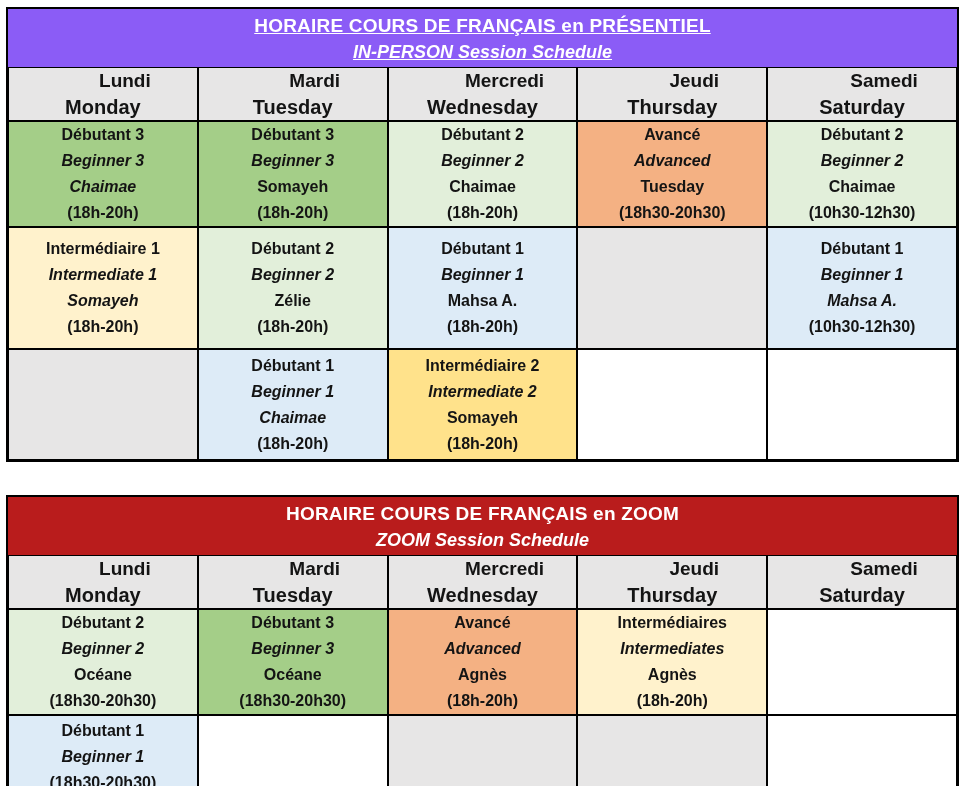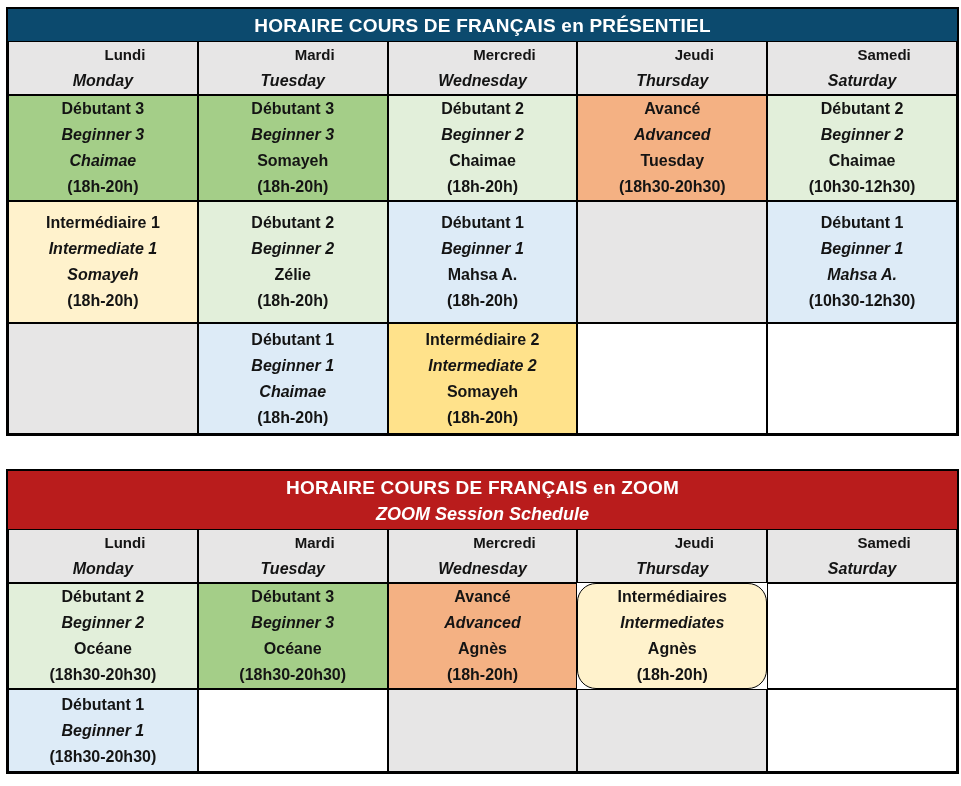--- a/index.html
+++ b/index.html
@@ -46,38 +46,39 @@
     box-sizing: border-box;
     display: flex;
     flex-direction: column;
     justify-content: center;
     align-items: center;
     text-align: center;
     overflow: hidden;
   }
   .day-row { height: 54px; }
   .day-cell { background: #E7E6E6; }
-  .day-fr { font-weight: bold; font-size: 15px; line-height: 26px; margin-left: 44px; }
-  .day-en { font-weight: bold; font-style: italic; font-size: 16px; line-height: 26px; }
+  .day-fr { font-weight: bold; font-size: 19px; line-height: 26px; margin-left: 44px; }
+  .day-en { font-weight: bold; font-size: 20px; line-height: 26px; }
   .data-cell { font-size: 16px; text-align: right; }
   .data-cell > div { line-height: 26px; }
   .l-fr      { font-weight: bold; }
   .l-en      { font-weight: bold; font-style: italic; }
   .l-teacher { font-weight: bold; }
   .l-teacher.it { font-style: italic; }
   .l-time    { font-weight: bold; }
 </style>
 </head>
 <body>
 
 <div class="page">
 
   <section class="sched">
-    <div class="t-head" style="background: #0c4a6e;">
+    <div class="t-head" style="background: #8b5cf6; text-decoration: underline;">
       <div class="t-title">HORAIRE COURS DE FRANÇAIS en PRÉSENTIEL</div>
+      <div class="t-sub">IN-PERSON Session Schedule</div>
     </div>
     <div class="grid">
         <div class="row day-row">
           <div class="cell day-cell">
             <div class="day-fr">Lundi</div>
             <div class="day-en">Monday</div>
           </div>
           <div class="cell day-cell">
             <div class="day-fr">Mardi</div>
             <div class="day-en">Tuesday</div>
@@ -214,21 +215,21 @@
             <div class="l-en">Beginner 3</div>
             <div class="l-teacher">Océane</div>
             <div class="l-time">(18h30-20h30)</div>
           </div>
           <div class="cell data-cell" style="background: rgb(244, 177, 131);">
             <div class="l-fr">Avancé</div>
             <div class="l-en">Advanced</div>
             <div class="l-teacher">Agnès</div>
             <div class="l-time">(18h-20h)</div>
           </div>
-          <div class="cell data-cell" style="background: rgb(255, 242, 204); border-radius: 19px;">
+          <div class="cell data-cell" style="background: rgb(255, 242, 204);">
             <div class="l-fr">Intermédiaires</div>
             <div class="l-en">Intermediates</div>
             <div class="l-teacher">Agnès</div>
             <div class="l-time">(18h-20h)</div>
           </div>
           <div class="cell data-cell" style="background: rgb(255, 255, 255);"></div>
         </div>
         <div class="row" style="height: 83px;">
           <div class="cell data-cell" style="background: rgb(221, 235, 247);">
             <div class="l-fr">Débutant 1</div>

